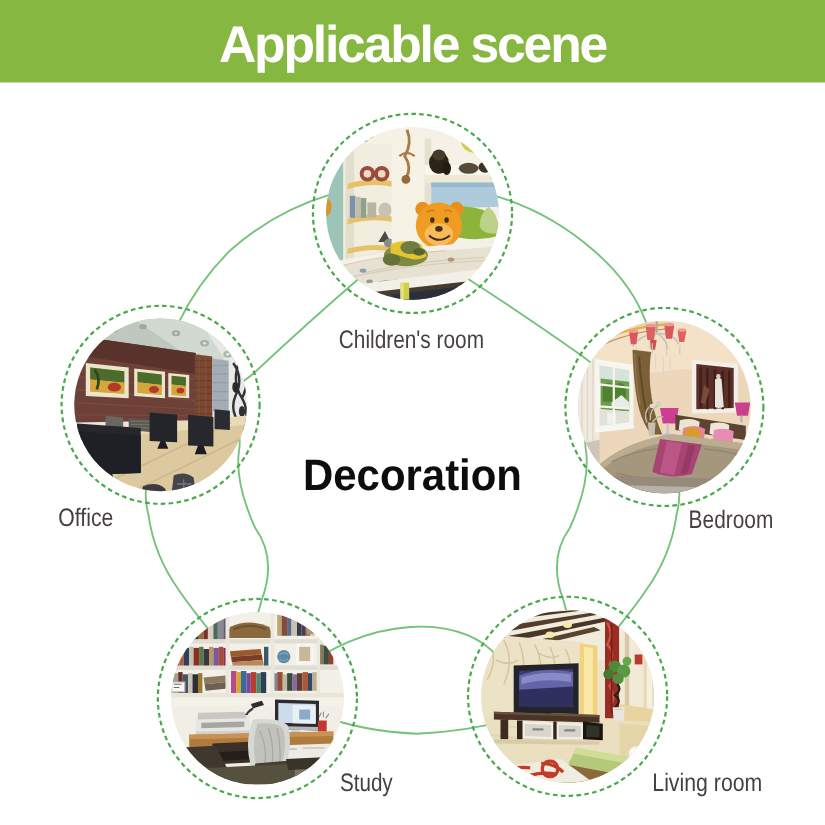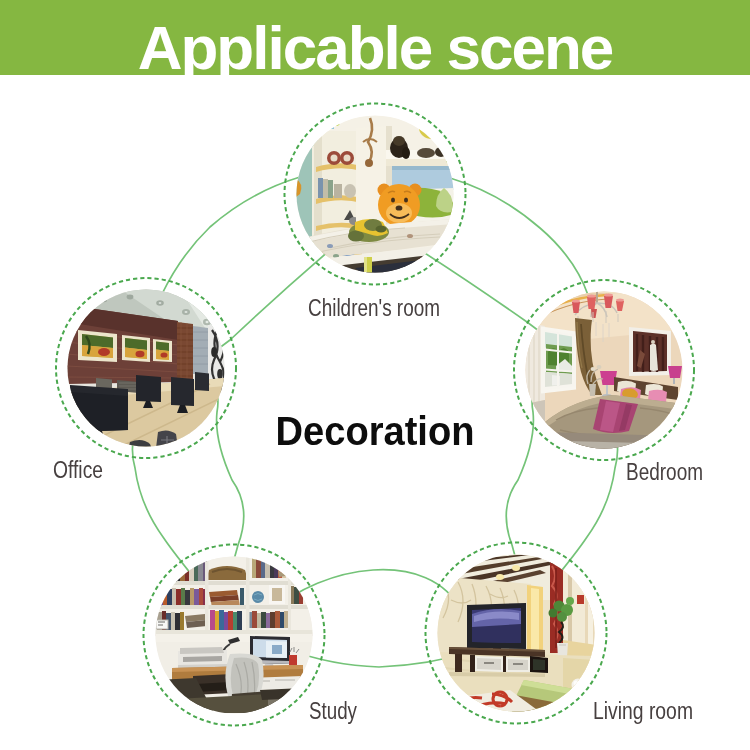--- a/index.html
+++ b/index.html
@@ -1,20 +1,20 @@
 <!DOCTYPE html>
 <html><head>
 <meta charset="utf-8">
 <style>
   html,body{margin:0;padding:0;background:#ffffff;}
   #page{position:relative;width:750px;height:750px;overflow:hidden;background:#ffffff;
         font-family:"Liberation Sans", sans-serif;}
   #banner{position:absolute;left:0;top:0;width:750px;height:75px;background:#85b741;}
   #banner span{position:absolute;left:0;top:12px;width:750px;text-align:center;
-       font-size:62px;font-weight:bold;color:#ffffff;letter-spacing:-2px;}
+       font-size:47px;font-weight:bold;color:#ffffff;letter-spacing:-2px;}
   svg{position:absolute;left:0;top:0;}
 </style>
 </head>
 <body>
 <div id="page">
 
   <div id="banner">
       <span>Applicable scene</span>
     </div>
   <svg width="750" height="750" viewBox="0 0 750 750">

